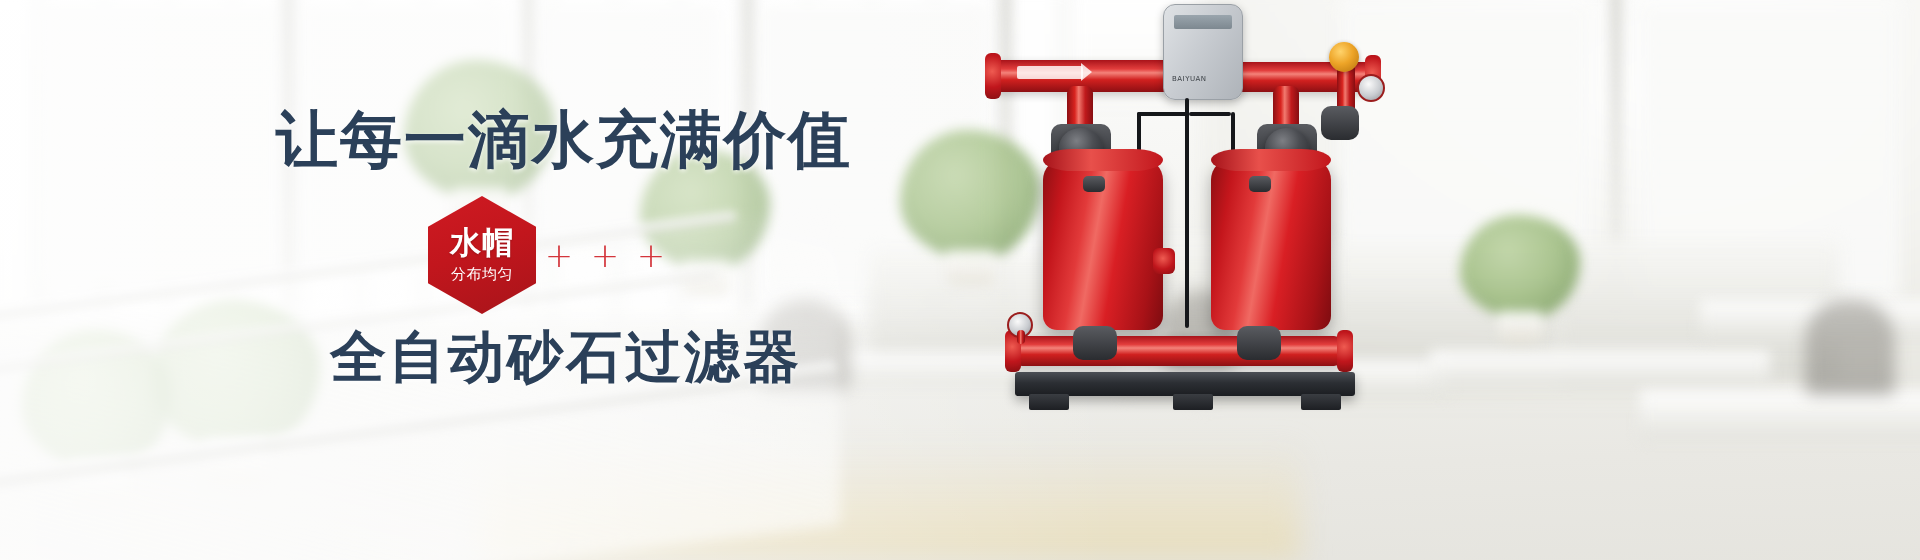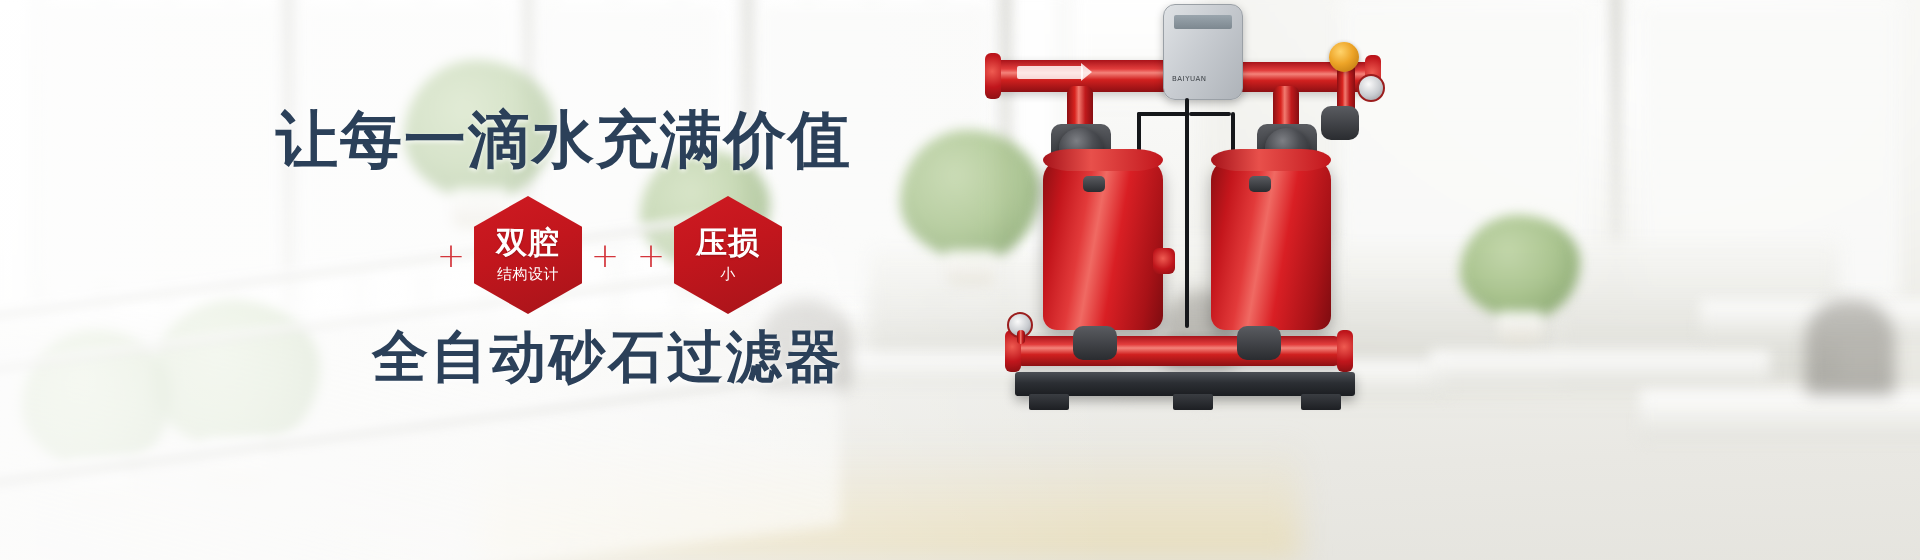--- a/index.html
+++ b/index.html
@@ -141,21 +141,20 @@
     color:#2b4059;
     text-shadow:0 2px 4px rgba(255,255,255,.7);
     white-space:nowrap;
   }
   .subline{
     position:absolute; left:330px; top:320px;
     font-size:56px; font-weight:bold; letter-spacing:3px;
     color:#2b4059;
     text-shadow:0 2px 4px rgba(255,255,255,.7);
     white-space:nowrap;
-    margin-left:42px;
   }
 
   
   .badges{
     position:absolute; left:428px; top:196px;
     display:flex; align-items:center; gap:0;
   }
   .hex{
     position:relative;
     width:108px; height:118px;
@@ -396,29 +395,25 @@
     <div class="p foot" style="left:188px; top:394px; width:40px; height:16px;"></div>
     <div class="p foot" style="left:316px; top:394px; width:40px; height:16px;"></div>
   </div>
 
   <div class="content">
 
 
     <div class="headline">让每一滴水充满价值</div>
 
     <div class="badges" id="badges">
-        <div class="plus">+</div>
         <div class="hex">
-          <div class="t1">双腔</div>
-          <div class="t2">结构设计</div>
+          <div class="t1">水帽</div>
+          <div class="t2">分布均匀</div>
         </div>
         <div class="plus">+</div>
         <div class="plus">+</div>
-        <div class="hex">
-          <div class="t1">压损</div>
-          <div class="t2">小</div>
-        </div>
+        <div class="plus">+</div>
       </div>
 
     <div class="subline">全自动砂石过滤器</div>
   </div>
 
 </div>
 
 </body></html>

